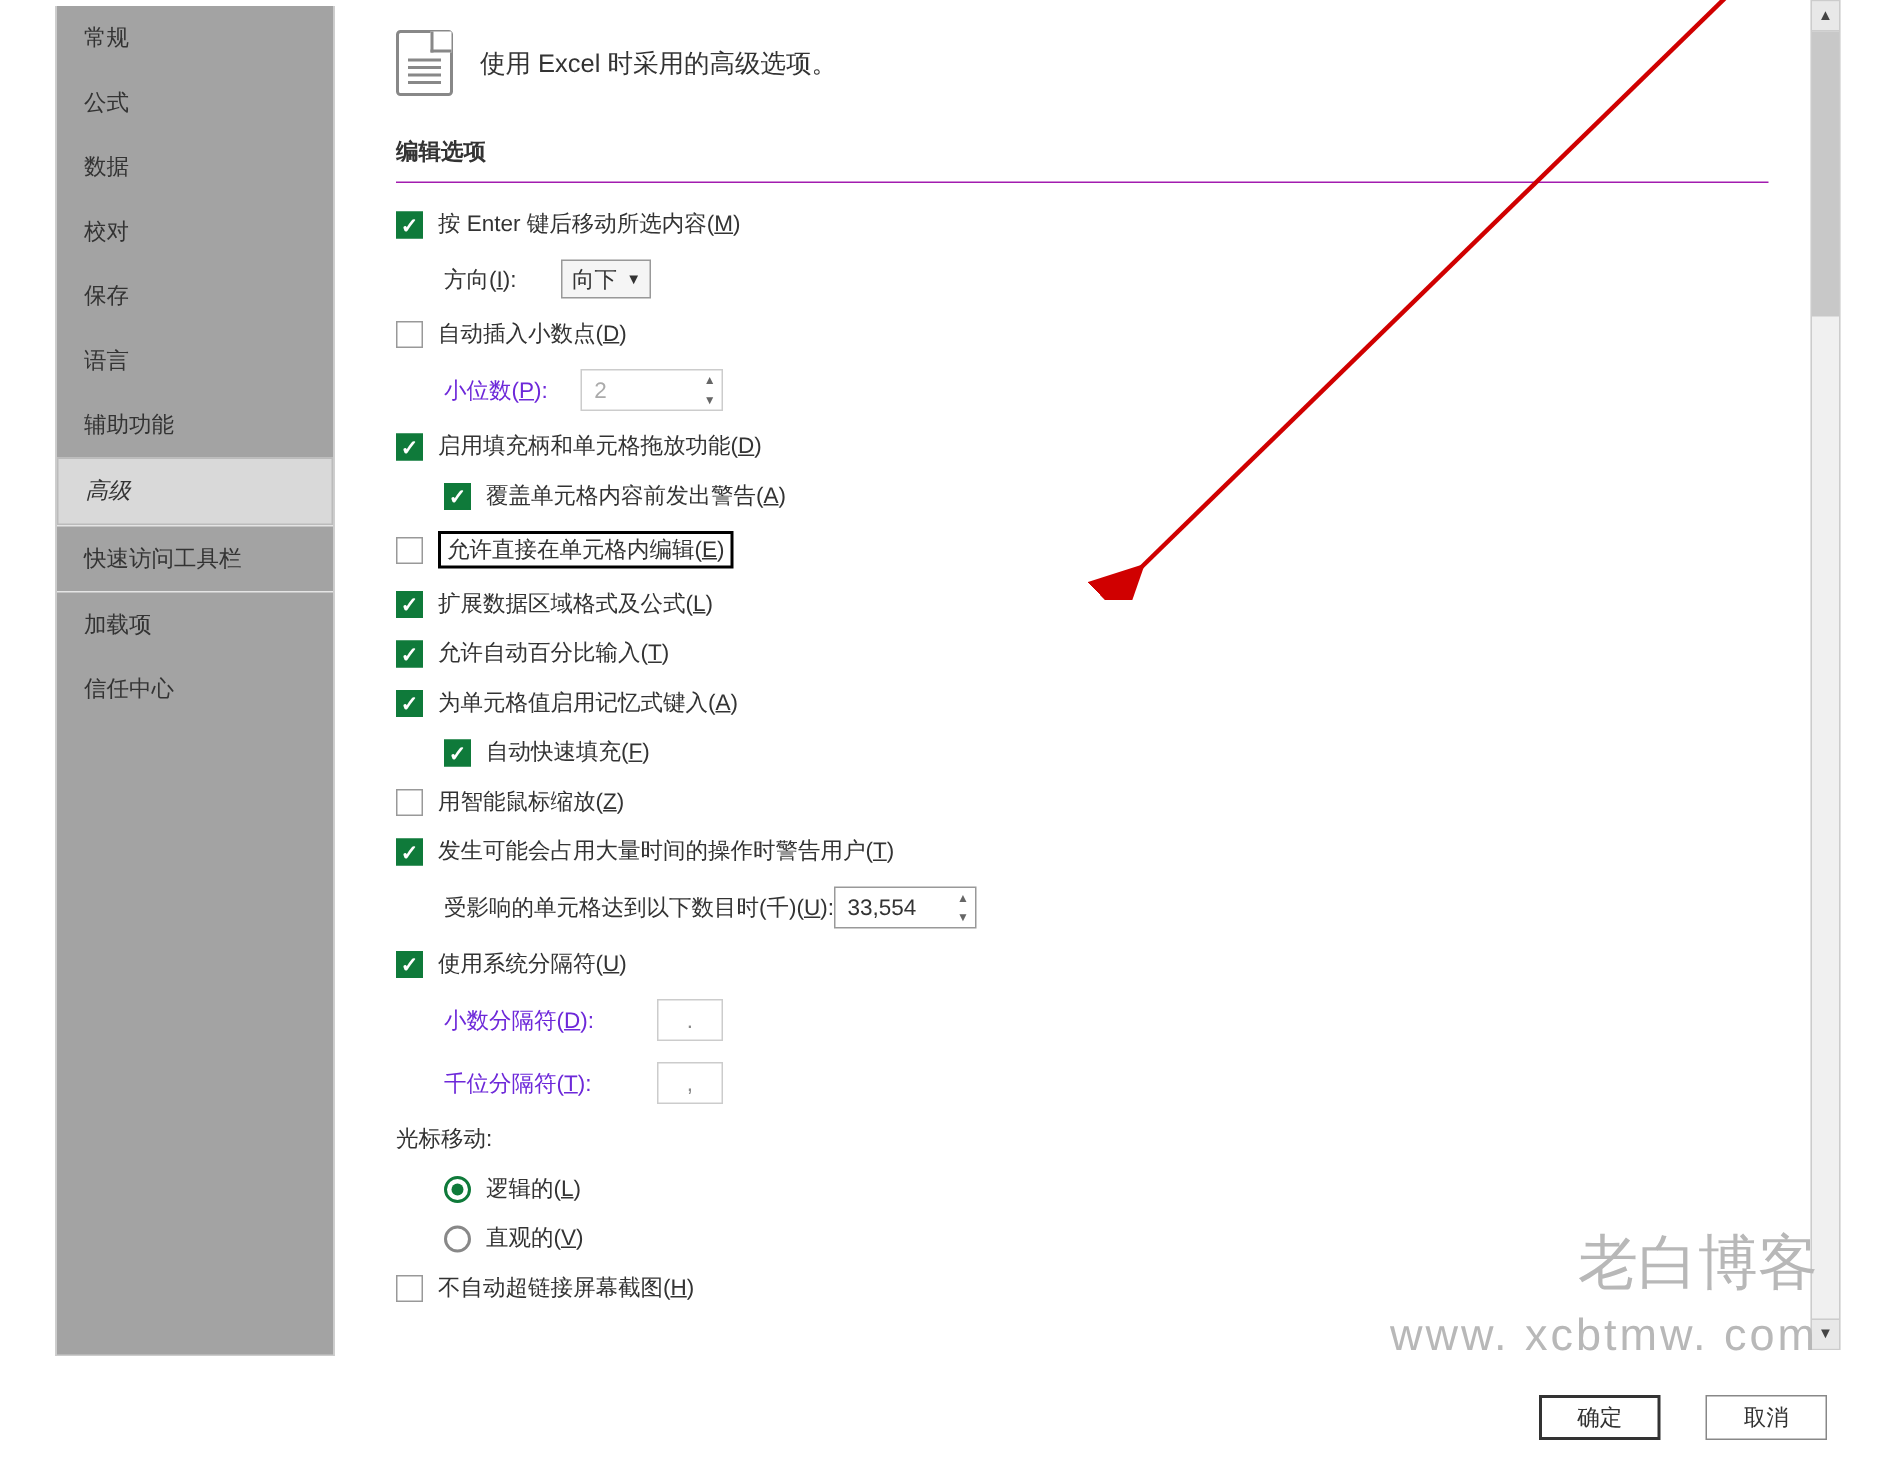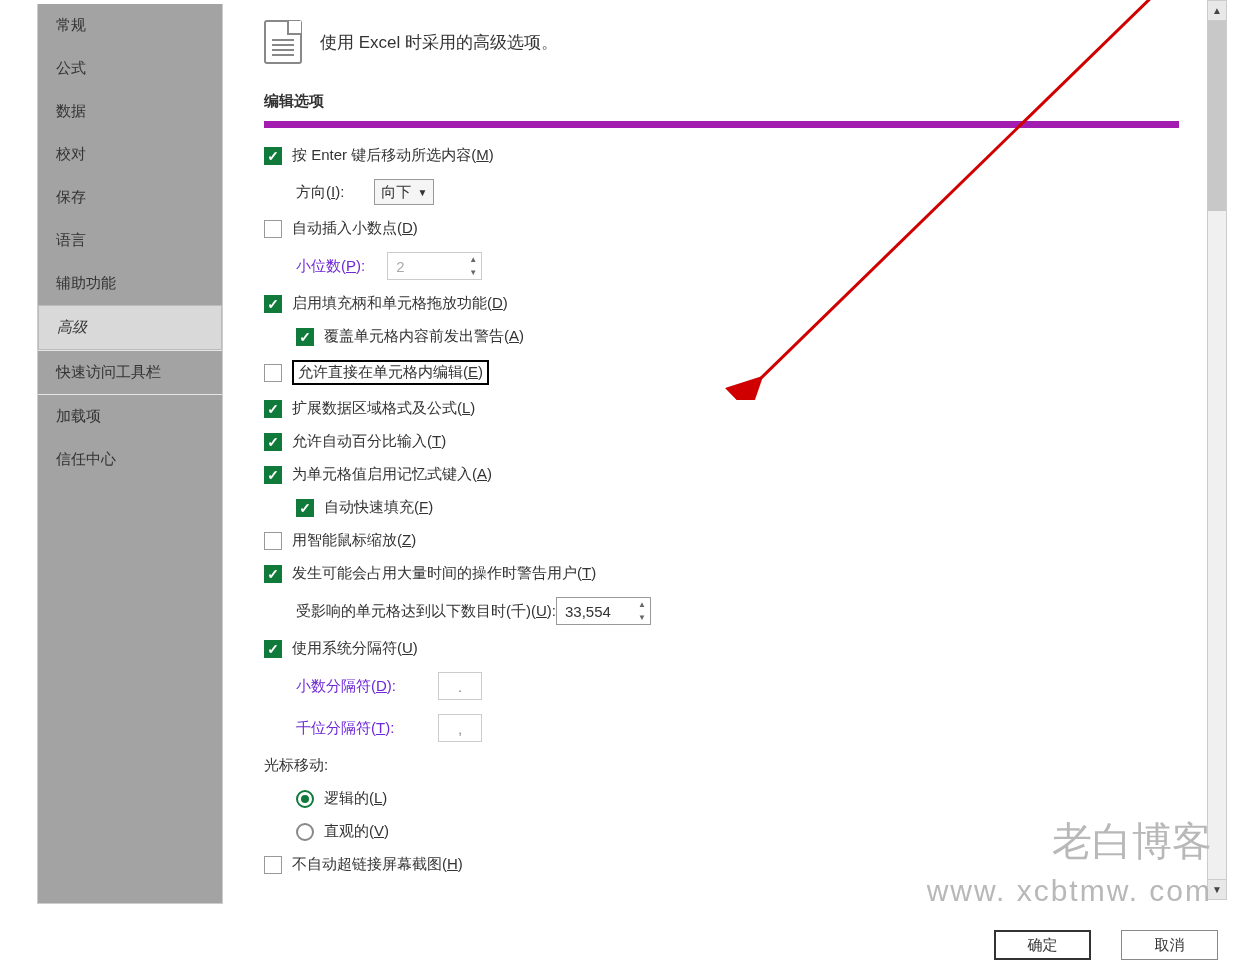--- a/index.html
+++ b/index.html
@@ -55,21 +55,21 @@
   }
   .scroll-btn { width:100%; height:20px; background:#e8e8e8; display:flex; align-items:center; justify-content:center; font-size:10px; color:#444; border-bottom:1px solid #ccc;}
   .scroll-btn.bottom{ position:absolute; bottom:0; border-top:1px solid #ccc; border-bottom:none;}
   .scroll-thumb{ position:absolute; top:20px; width:100%; height:190px; background:#c8c8c8;}
   .header-row { display:flex; align-items:center; gap:18px; margin-bottom:28px;}
   .icon-box { width:38px; height:44px; border:2px solid #888; border-radius:3px; position:relative; background:#fff;}
   .icon-box::before { content:""; position:absolute; right:-1px; top:-1px; width:12px; height:12px; background:#fff; border-left:2px solid #888; border-bottom:2px solid #888;}
   .icon-lines { position:absolute; left:6px; right:6px; top:14px;}
   .icon-lines span { display:block; height:2px; background:#888; margin:3px 0;}
   .header-text { font-size:17px;}
-  .section-title { font-weight:bold; margin:10px 0 18px 0; padding-bottom:10px; border-bottom:7px solid #a21caf; }
+  .section-title { font-weight:bold; margin:10px 0 18px 0; padding-bottom:10px; border-bottom:1px solid #a21caf; }
   .opt-row { margin:14px 0; display:flex; align-items:center;}
   .opt-row.indent1 { margin-left:32px;}
   .chk, .rad {
     width:18px; height:18px; display:inline-flex; align-items:center; justify-content:center;
     border:1.5px solid #0f7a3a; margin-right:10px; flex-shrink:0;
   }
   .chk.checked { background:#0f7a3a; color:#fff; font-size:14px;}
   .chk.unchecked { background:#fff; border-color:#999;}
   .chk.checked::after{ content:"✓"; font-weight:bold;}
   .rad { border-radius:50%; border-width:2px;}
@@ -91,21 +91,21 @@
   .num.disabled { color:#aaa; border-color:#ccc;}
   .num .spin { position:absolute; right:0; top:0; width:16px; height:100%; display:flex; flex-direction:column;}
   .num .spin span{ flex:1; display:flex; align-items:center; justify-content:center; font-size:8px; color:#666;}
   .txt {
     width:44px; height:28px; border:1px solid #999; background:#fff; display:inline-flex; align-items:center; justify-content:center; color:#888;
   }
   .txt.disabled{ border-color:#ccc;}
   .hl-box { border:2px solid #000; padding:1px 4px;}
   .btn-row { position:absolute; bottom:12px; right:34px; display:flex; gap:30px;}
   .btn {
-    width:97px; height:30px; border:1px solid #888; background:#fff;
+    width:81px; height:30px; border:1px solid #888; background:#fff;
     display:flex; align-items:center; justify-content:center; cursor:pointer;
   }
   .btn.primary{ border:2px solid #333;}
   .watermark {
     position:absolute; right:40px; bottom:60px; color:#b8b8b8; font-size:40px;
     font-family: "STKaiti","KaiTi",serif; text-align:right; line-height:1.4; pointer-events:none;
   }
   .watermark .url{ font-size:30px; font-family:sans-serif; letter-spacing:2px;}
   .arrow-svg { position:absolute; left:415px; top:-10px; pointer-events:none;}
 </style>

